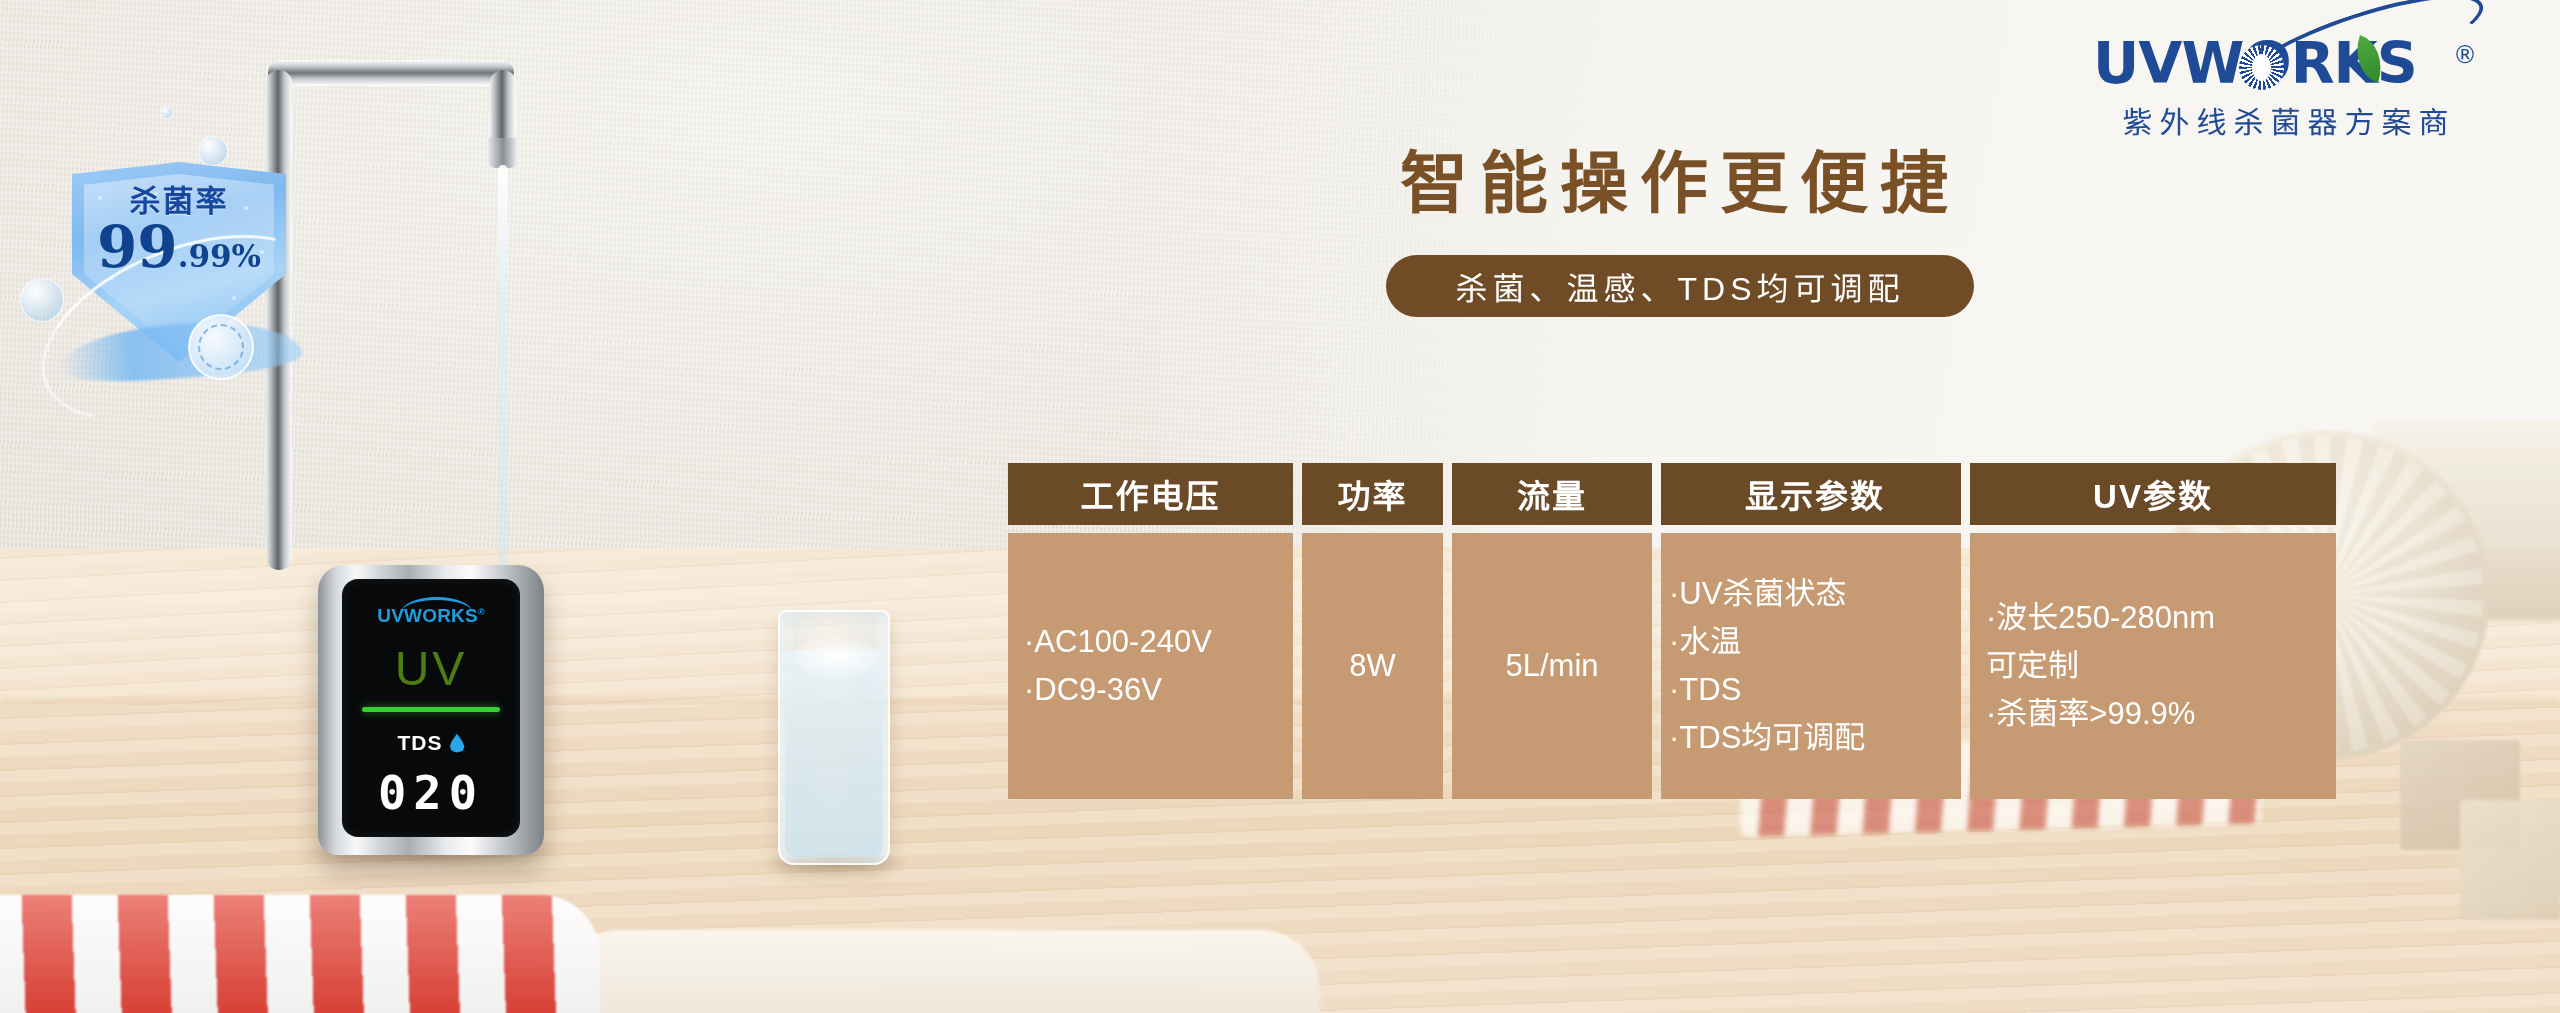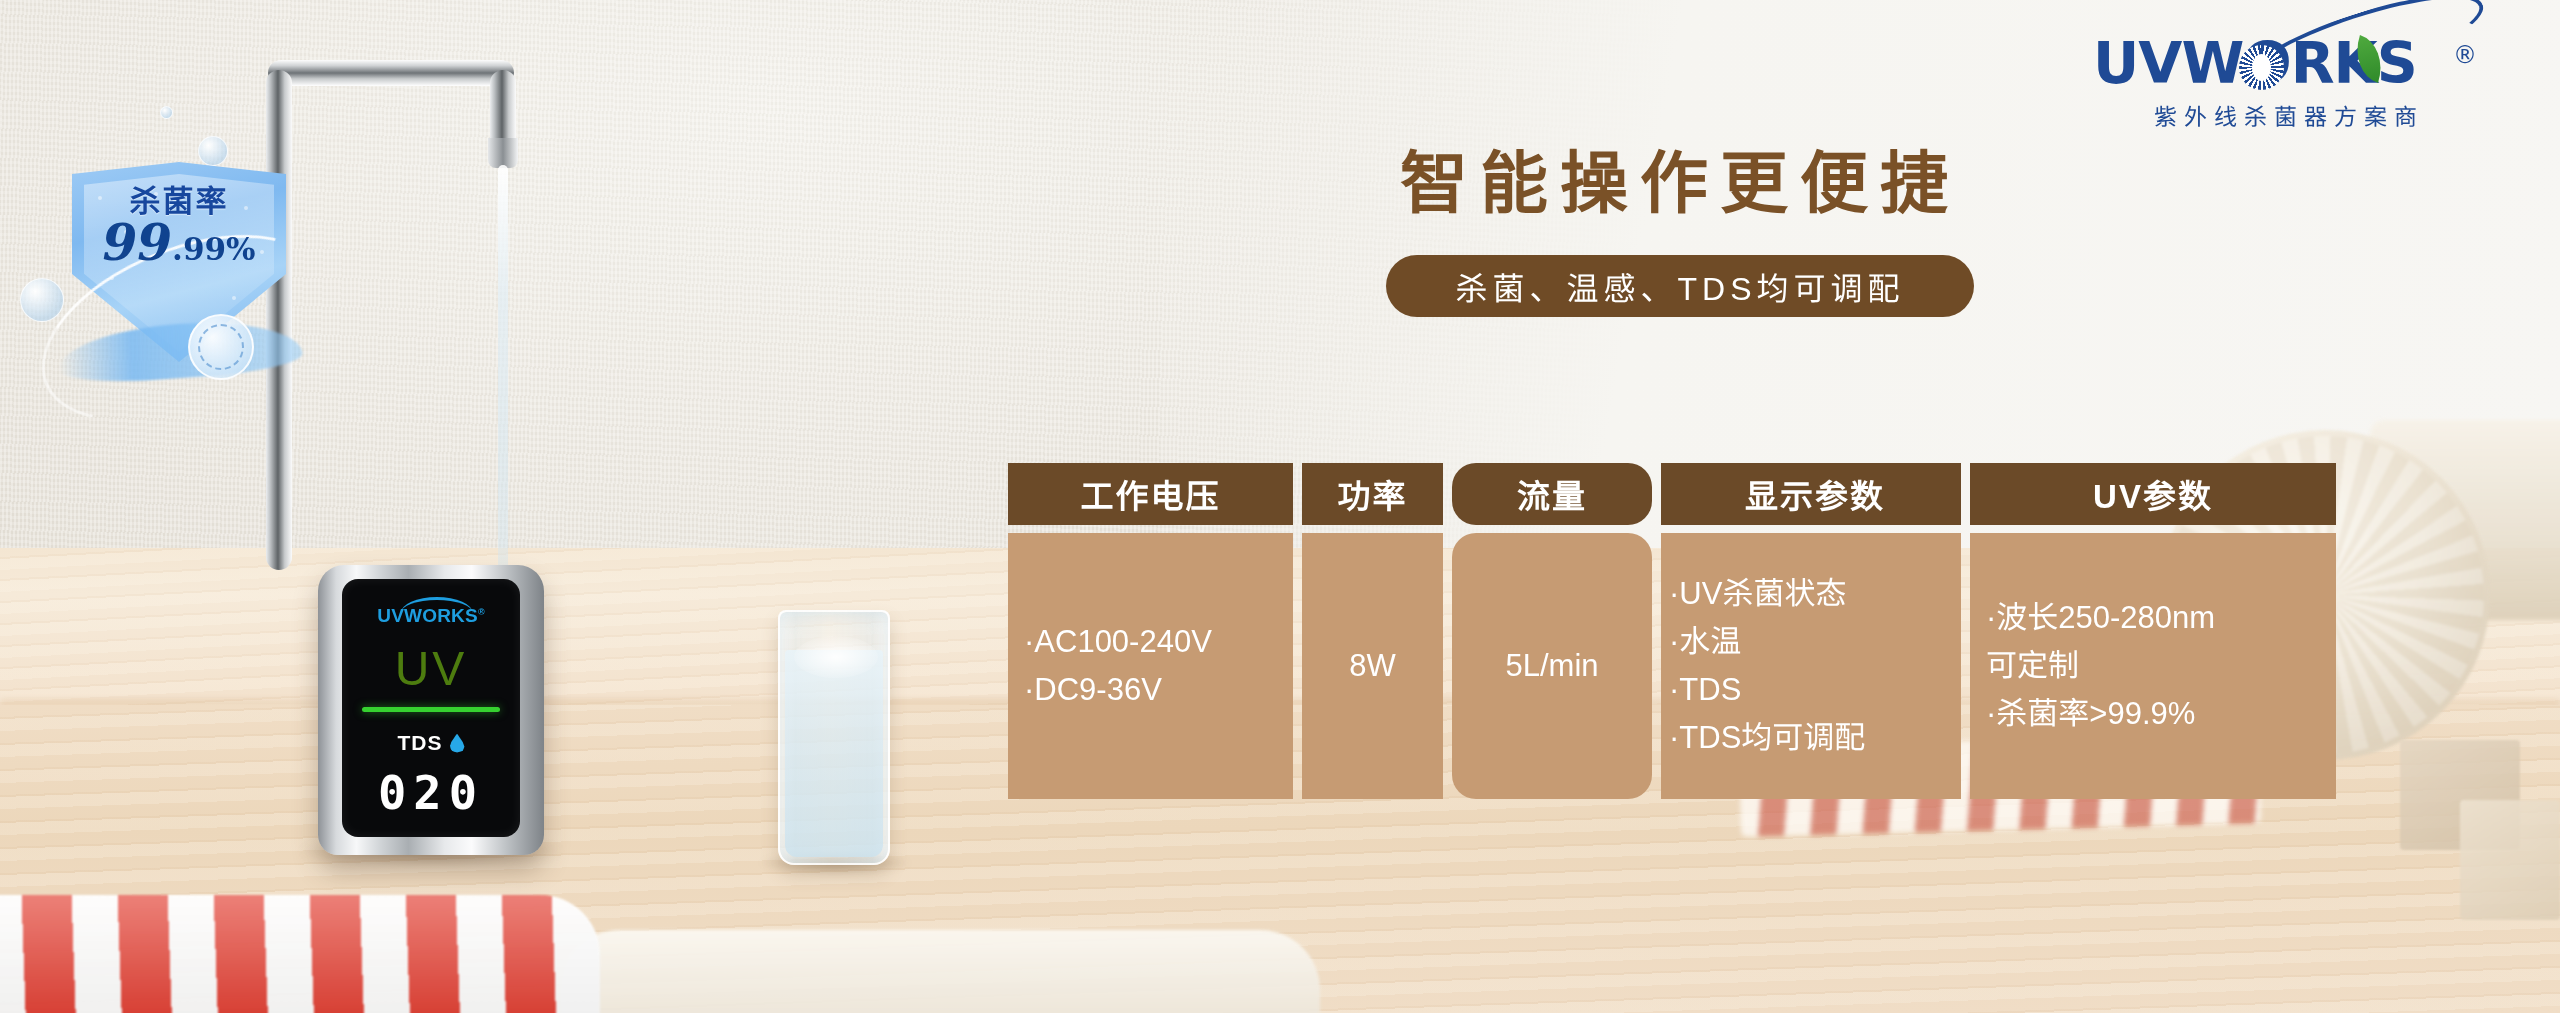--- a/index.html
+++ b/index.html
@@ -298,21 +298,21 @@
     text-shadow: 0 1px 1px rgba(255,255,255,0.55);
   }
   .shield-pct {
     position: absolute; left: 32px; top: 90px; width: 214px;
     text-align: center;
     color: #10438f;
     font-family: "DejaVu Serif", "Liberation Serif", serif;
     font-weight: bold;
     line-height: 1;
   }
-  .shield-pct .big { font-size: 50px; font-style: italic; }
+  .shield-pct .big { font-size: 58px; }
   .shield-pct .small { font-size: 31px; }
   .shield-swoosh {
     position: absolute; left: -6px; top: 120px; width: 300px; height: 160px;
     border-radius: 50%;
     border: 3px solid rgba(255,255,255,0.85);
     border-color: rgba(255,255,255,0.9) transparent transparent rgba(255,255,255,0.55);
     transform: rotate(-22deg);
     filter: blur(0.4px);
   }
   .shield-ribbon {
@@ -390,21 +390,21 @@
     border-radius: 0 100% 0 100%;
     transform: rotate(18deg);
   }
   .logo-reg {
     position: absolute; left: 368px; top: 8px;
     font-size: 24px; color: #1f4a95; font-weight: normal;
   }
   .logo-sub {
     margin-top: 6px;
     color: #1f4a95;
-    font-size: 23px;
+    font-size: 30px;
     letter-spacing: 7px;
     text-align: center;
     font-family: "Liberation Sans", "DejaVu Sans", sans-serif;
     padding-left: 8px;
   }
 
   
   .spec-table {
     position: absolute; left: 1008px; top: 463px;
     width: 1292px; height: 336px;
@@ -433,21 +433,21 @@
     font-size: 31px;
     line-height: 1.55;
     font-family: "Liberation Sans", "DejaVu Sans", sans-serif;
   }
   .spec-cell.center { align-items: center; }
   .spec-cell .line { white-space: nowrap; }
 
   
   .c1 { grid-column: 1; }
   .c2 { grid-column: 2; }
-  .c3 { grid-column: 3; border-radius: 24px; }
+  .c3 { grid-column: 3; }
   .c4 { grid-column: 4; padding-left: 8px; }
   .c5 { grid-column: 5; }
 </style>
 </head>
 <body>
 
 <div class="banner">
 
   <div class="bg-wall"></div>
   <div class="bg-wall-right"></div>

